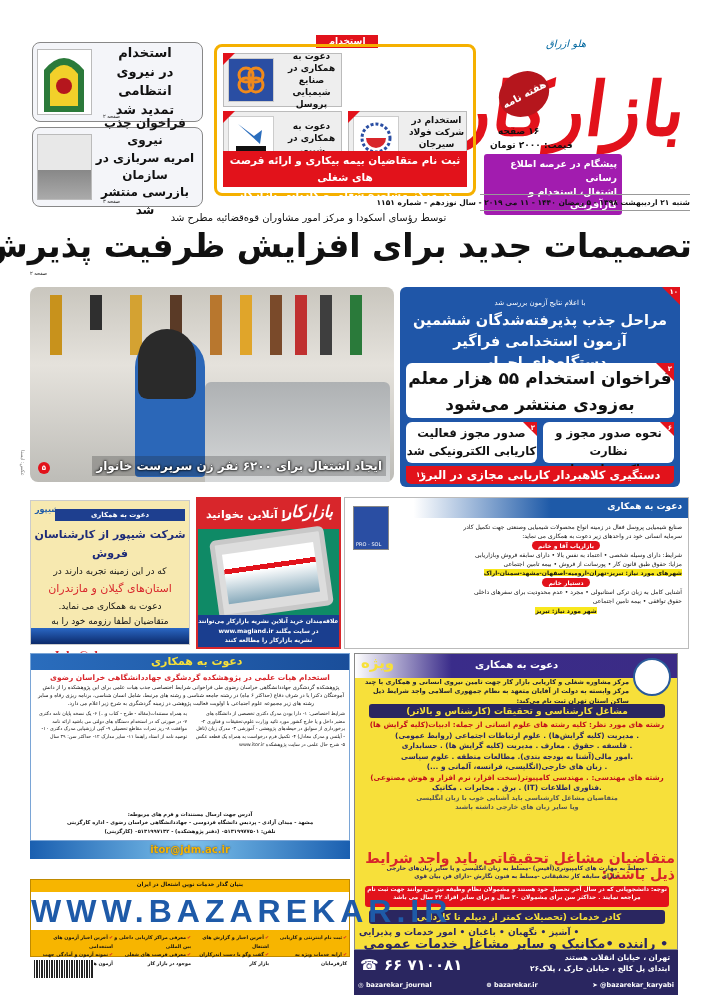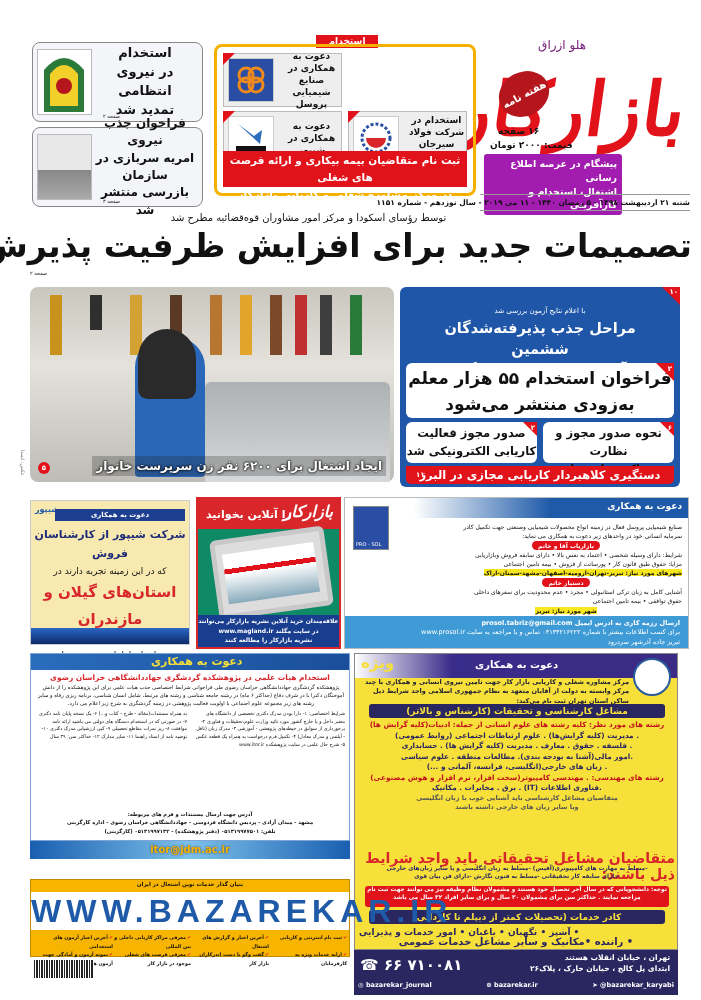--- a/index.html
+++ b/index.html
@@ -1,21 +1,21 @@
 <!DOCTYPE html>
 <html lang="fa" dir="rtl"><head>
 <meta charset="utf-8">
 <style>
 *{box-sizing:border-box;margin:0;padding:0}
 body{width:701px;height:1000px;background:#fff;font-family:"DejaVu Sans",sans-serif;position:relative;overflow:hidden;color:#111}
 .abs{position:absolute}
 
 #masthead{left:484px;top:34px;width:206px;height:180px}
 #logo-main{right:4px;top:38px;font-size:74px;font-weight:bold;color:#e2121b;line-height:1;font-family:"DejaVu Serif",serif;letter-spacing:-2px;transform:skewX(-8deg)}
-#logo-sub{right:104px;top:4px;font-size:12px;font-family:"DejaVu Serif",serif;color:#701a75}
+#logo-sub{right:104px;top:4px;font-size:10px;font-style:italic;font-family:"DejaVu Serif",serif;color:#0369a1}
 #weekly-badge{left:14px;top:38px;width:52px;height:44px;border-radius:50%;background:#b5161d;color:#fff;font-size:10px;font-weight:bold;display:flex;align-items:center;justify-content:center;transform:rotate(-28deg)}
 #pages{left:14px;top:92px;font-size:9px;font-weight:bold}
 #price{left:6px;top:106px;font-size:9px;font-weight:bold}
 #tagline{left:0;top:120px;width:138px;background:#a21caf;color:#fff;font-size:9.5px;font-weight:bold;padding:3px 5px;line-height:1.45;border-radius:3px;text-align:right}
 #dateline{left:-4px;top:160px;width:210px;border-top:1px solid #999;border-bottom:1px solid #999;padding:3px 0;font-size:7.5px;font-weight:bold;text-align:right;white-space:nowrap}
 
 #jobs-box{left:214px;top:44px;width:262px;height:152px;border:3px solid #f5b000;border-radius:8px;padding:6px}
 #jobs-tag{left:316px;top:35px;width:62px;height:13px;background:#e2121b;color:#fff;font-size:9px;font-weight:bold;text-align:center;line-height:13px}
 .jobcard{position:absolute;width:119px;height:54px;background:#eeeeee;border:1px solid #bbb;font-size:9px;font-weight:bold;text-align:center;line-height:1.35;display:flex;align-items:center}
 .jobcard .logo{width:46px;height:44px;background:#fff;border:1px solid #ccc;margin:0 4px;flex:none;display:flex;align-items:center;justify-content:center}
@@ -35,21 +35,21 @@
 #photo{left:30px;top:287px;width:364px;height:195px;border-radius:8px;overflow:hidden;background:linear-gradient(180deg,#c9c6be 0%,#e5e2dc 40%,#bdbcb7 100%)}
 .hang{position:absolute;top:8px;width:12px;height:60px}
 #photo-worker{left:105px;top:50px;width:70px;height:140px;background:#2b67b8;border-radius:30px 30px 4px 4px}
 #photo-scarf{left:108px;top:42px;width:58px;height:70px;background:#2a2a2a;border-radius:30px 30px 10px 10px}
 #photo-machine{left:175px;top:95px;width:185px;height:100px;background:linear-gradient(180deg,#aeb1b3,#d6d8d9);border-radius:6px 6px 0 0}
 #photo-cap{right:8px;bottom:6px;color:#fff;font-weight:bold;text-align:right;font-size:12px;line-height:1.35;text-shadow:0 0 3px #000,0 0 2px #000;background:rgba(30,30,30,.25);padding:2px 4px}
 #photo-cap .a{color:#fff44f}
 #photo-num{left:8px;bottom:8px;width:12px;height:12px;border-radius:50%;background:#e2121b;color:#fff;font-size:7px;text-align:center;line-height:12px;font-weight:bold}
 #photo-credit{left:20px;top:450px;font-size:5px;writing-mode:vertical-rl;color:#777}
 
-#news{left:400px;top:287px;width:280px;height:200px;background:#1f56a8;border-radius:6px;padding:20px}
+#news{left:400px;top:287px;width:280px;height:200px;background:#1f56a8;border-radius:6px;padding:12px}
 .ncorner{position:absolute;right:0;top:0;border-top:18px solid #e2121b;border-left:18px solid transparent}
 .nnum{position:absolute;right:2px;top:1px;color:#fff;font-size:7px;font-weight:bold}
 #news-kicker{text-align:center;color:#fff;font-size:7px;margin-top:0}
 #news-h1{text-align:center;color:#fff;font-weight:bold;font-size:14.5px;line-height:1.45;margin-top:3px}
 #news-box2{position:absolute;left:6px;top:76px;width:268px;height:55px;background:#fff;border-radius:6px;text-align:center;font-weight:bold;font-size:17px;line-height:1.5;padding-top:3px}
 .nsmall{position:absolute;top:135px;width:131px;height:41px;background:#fff;border-radius:6px;text-align:center;font-weight:bold;font-size:11.5px;line-height:1.55;padding-top:3px}
 #news-red{position:absolute;left:6px;top:179px;width:268px;height:18px;background:#e2121b;color:#fff;text-align:center;font-weight:bold;font-size:11.5px;line-height:18px;border-radius:0 0 5px 5px}
 
 #ad-prosol{left:344px;top:497px;width:345px;height:152px;border:1px solid #bbb;background:#fff}
 #ad-prosol .head{position:absolute;right:0;top:0;width:100%;height:20px;background:linear-gradient(90deg,#fff 0%,#fff 20%,#1e5aa8 60%,#1e5aa8 100%)}
@@ -64,21 +64,21 @@
 #ad-mag .top{position:absolute;left:0;top:0;width:100%;height:30px;background:#d8262b;color:#fff;font-weight:bold;font-size:11px;text-align:left;padding:9px 8px}
 #ad-mag .logo{position:absolute;right:6px;top:3px;color:#fff;font-size:16px;font-style:italic;font-weight:bold;font-family:"DejaVu Serif",serif}
 #ad-mag .tablet{position:absolute;left:16px;top:34px;width:115px;height:80px;background:#ddd;border:5px solid #c8c8c8;border-radius:6px;transform:rotate(-8deg)}
 #ad-mag .tablet i{position:absolute;left:6px;top:10px;width:92px;height:50px;background:linear-gradient(180deg,#fff 0,#fff 30%,#e2121b 30%,#e2121b 40%,#fff 40%,#8ab 100%)}
 #ad-mag .foot{position:absolute;left:0;bottom:0;width:100%;height:32px;background:#1a3e8f;color:#fff;font-size:6px;text-align:center;line-height:1.6;padding-top:1px;font-weight:bold}
 #ad-shey{left:30px;top:500px;width:160px;height:145px;background:#f7e9b0;border:1px solid #ccc}
 #ad-shey .bar{position:absolute;right:4px;top:8px;width:130px;height:12px;background:#1e3f8f;color:#fff;font-size:7px;font-weight:bold;text-align:center;line-height:12px}
 #ad-shey .ico{position:absolute;left:4px;top:4px;font-size:8px;color:#1e5aa8;font-weight:bold}
 #ad-shey .body{position:absolute;left:0;top:24px;width:100%;text-align:center;font-size:9px;line-height:1.75}
 #ad-shey .t1{font-size:11px;font-weight:bold;color:#1e2b78}
-#ad-shey .t2{font-size:15px;font-weight:bold;color:#d8262b}
+#ad-shey .t2{font-size:11px;font-weight:normal;color:#d8262b}
 #ad-shey .em{font-family:"DejaVu Serif",serif;font-size:10px;font-weight:bold;color:#d8262b}
 #ad-shey .wave{position:absolute;left:0;bottom:0;width:100%;height:16px;background:linear-gradient(180deg,#2a67c4,#0c2a6a)}
 
 #ad-vizhe{left:354px;top:653px;width:324px;height:297px;background:#f7e03a;border:1px solid #888}
 #ad-vizhe .hd{position:absolute;left:0;top:0;width:100%;height:24px;background:linear-gradient(90deg,#fff 0%,#3a2c8a 30%,#3b2b85 100%)}
 #ad-vizhe .hd .vz{position:absolute;left:6px;top:0;color:#f7e03a;font-weight:bold;font-size:15px}
 #ad-vizhe .hd .ti{position:absolute;left:120px;top:5px;color:#fff;font-weight:bold;font-size:10px}
 #ad-vizhe .seal{position:absolute;right:6px;top:4px;width:38px;height:38px;border-radius:50%;background:#fff;border:2px solid #2a5a9a}
 #ad-vizhe .intro{position:absolute;right:48px;top:24px;width:266px;font-size:6.5px;font-weight:bold;line-height:1.45;text-align:right;color:#223}
 #ad-vizhe .navy{position:absolute;left:14px;width:296px;height:14px;background:#2a2660;color:#f7e03a;font-size:9px;font-weight:bold;text-align:center;line-height:14px;border-radius:3px}
@@ -251,25 +251,20 @@
     <div>صنایع شیمیایی پروسل فعال در زمینه انواع محصولات شیمیایی وصنعتی جهت تکمیل کادر سرمایه انسانی خود در واحدهای زیر دعوت به همکاری می نماید:</div>
     <div style="text-align:center"><span class="pill">بازاریاب آقا و خانم</span></div>
     <div>شرایط: دارای وسیله شخصی • اعتماد به نفس بالا • دارای سابقه فروش وبازاریابی</div>
     <div>مزایا: حقوق طبق قانون کار • پورسانت از فروش • بیمه تامین اجتماعی</div>
     <div><span class="hl">شهرهای مورد نیاز: تبریز-تهران-ارومیه-اصفهان-مشهد-سمنان-اراک</span></div>
     <div style="text-align:center"><span class="pill">دستیار خانم</span></div>
     <div>آشنایی کامل به زبان ترکی استانبولی • مجرد • عدم محدودیت برای سفرهای داخلی</div>
     <div>حقوق توافقی • بیمه تامین اجتماعی</div>
     <div style="text-align:center"><span class="hl">شهر مورد نیاز: تبریز</span></div>
   </div>
-  <div class="foot">
-    <div style="font-weight:bold">ارسال رزمه کاری به ادرس ایمیل prosol.tabriz@gmail.com</div>
-    <div>برای کسب اطلاعات بیشتر با شماره ۰۴۱۳۴۲۱۶۲۲۲ تماس و یا مراجعه به سایت www.prosol.ir</div>
-    <div>تبریز جاده آذرشهر سردرود</div>
-  </div>
 </div>
 
 <div id="ad-mag" class="abs">
   <div class="top">را آنلاین بخوانید</div>
   <div class="logo">بازارکار</div>
   <div class="tablet">
       <i></i>
     </div>
   <div class="foot">
     <div>علاقه‌مندان خرید آنلاین نشریه بازارکار می‌توانند</div>
@@ -316,21 +311,21 @@
   <div class="req">
     <div>-مسلط به مهارت های کامپیوتری(آفیس) -مسلط به زبان انگلیسی و یا سایر زبان‌های خارجی</div>
     <div>-دارای سابقه کار تحقیقاتی -مسلط به فنون نگارش -دارای فن بیان قوی</div>
   </div>
   <div class="note">توجه: دانشجویانی که در سال آخر تحصیل خود هستند و مشمولان نظام وظیفه نیز می توانند جهت ثبت نام مراجعه نمایند . حداکثر سن برای مشمولان ۳۰ سال و برای سایر افراد ۳۲ سال می باشد</div>
   <div class="navy" style="top:256px">کادر خدمات (تحصیلات کمتر از دیپلم تا کاردانی)</div>
   <div class="svc" style="top:272px">
     <div>• آشپز • نگهبان • باغبان • امور خدمات و پذیرایی</div>
   </div>
 </div>
-<div class="abs" style="left:358px;top:936px;width:316px;text-align:center;font-size:10px;font-weight:bold;color:#2a2660">• راننده •مکانیک و سایر مشاغل خدمات عمومی</div>
+<div class="abs" style="left:358px;top:936px;width:316px;text-align:center;font-size:13px;font-weight:bold;color:#2a2660">• راننده •مکانیک و سایر مشاغل خدمات عمومی</div>
 
 <div id="ad-foot" class="abs">
   <div class="phone">☎ <span>۶۶ ۷۱۰۰۸۱</span></div>
   <div class="addr">
     <div>تهران ، خیابان انقلاب هستند</div>
     <div>ابتدای پل کالج ، خیابان خارک ، پلاک۲۶</div>
   </div>
   <div class="soc">
     <span><span>◎ </span><span>bazarekar_journal</span></span>
     <span><span>⊕ </span><span>bazarekar.ir</span></span>

